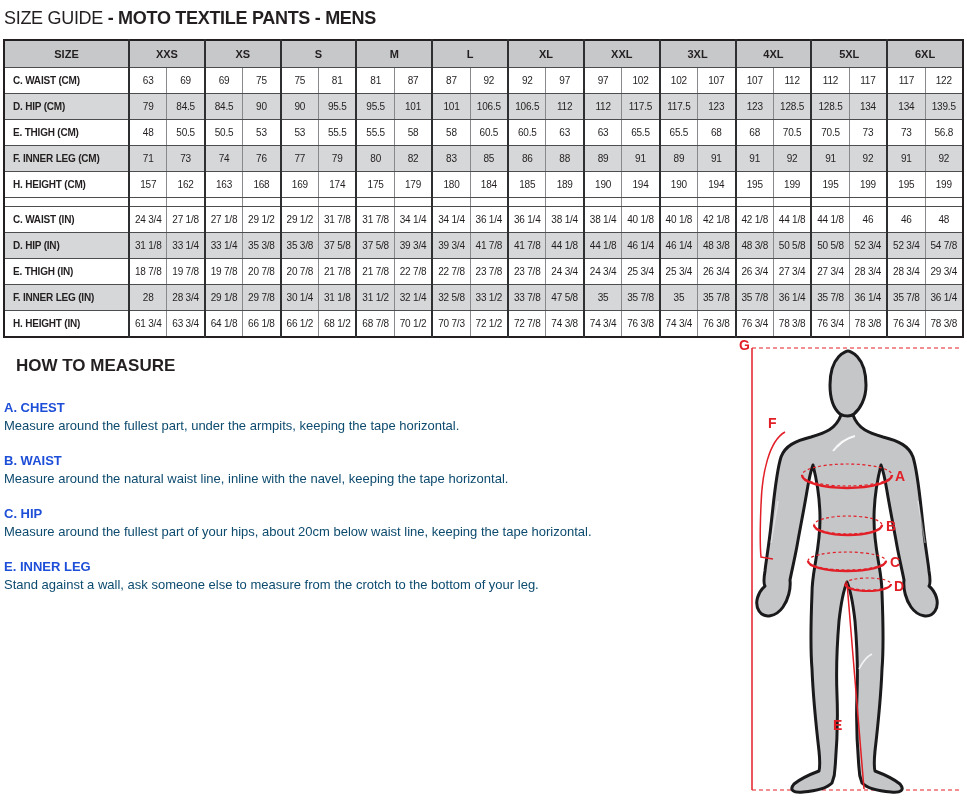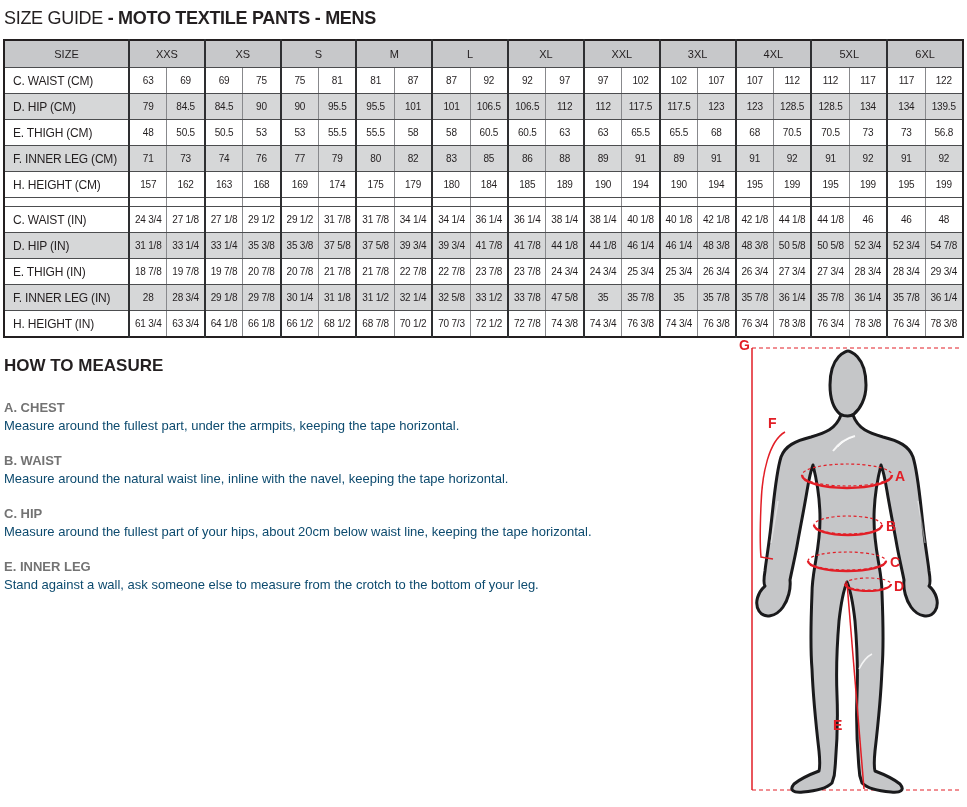--- a/index.html
+++ b/index.html
@@ -9,33 +9,33 @@
   
   .title{padding:8px 0 0 4px;font-size:18px;letter-spacing:-0.3px;white-space:nowrap;}
   .title .t-prefix{font-weight:normal;}
   .title .t-rest{font-weight:bold;}
 
   
   table.size-table{border-collapse:collapse;table-layout:fixed;width:961px;
                    margin:10px 0 0 3px;border:2px solid #231f20;}
   .size-table th,.size-table td{padding:0;overflow:hidden;white-space:nowrap;
                    border-top:1px solid #4c4d4f;border-bottom:1px solid #4c4d4f;}
-  .size-table thead th{background:#c7c8ca;height:26px;font-size:11px;font-weight:normal;text-align:center;}
+  .size-table thead th{background:#c7c8ca;height:26px;font-size:11px;font-weight:bold;text-align:center;}
   .size-table tbody td{height:25px;font-size:10px;text-align:center;letter-spacing:-0.2px;}
-  .size-table td.row-label{text-align:left;font-weight:normal;font-size:12px;padding-left:8px;}
+  .size-table td.row-label{text-align:left;font-weight:bold;font-size:10px;padding-left:8px;}
   .size-table .grp-start{border-left:2px solid #2e2f31;}
   .size-table .sub{border-left:1px solid #88898c;}
   .size-table tr.shaded td{background:#d6d7d8;}
   .size-table tr.spacer td{height:8px;background:#fff;border-top:1px solid #4c4d4f;border-bottom:1px solid #4c4d4f;}
 
   
-  .htm-heading{margin:18px 0 24px 4px;font-size:17px;font-weight:bold;}
+  .htm-heading{margin:18px 0 24px 16px;font-size:17px;font-weight:bold;}
   .measure-list{margin-left:4px;width:724px;}
   .measure-item{margin-bottom:20px;}
-  .measure-label{color:#737373;font-weight:bold;font-size:13px;margin-bottom:3px;}
+  .measure-label{color:#1d4ed8;font-weight:bold;font-size:13px;margin-bottom:3px;}
   .measure-text{font-size:13px;color:#0c4a6e;white-space:nowrap;}
 
   
   .figure-wrap{position:absolute;left:735px;top:333px;width:230px;height:472px;}
   .fig-label{fill:#e21e26;font-family:"Liberation Sans",sans-serif;font-weight:bold;font-size:14px;}
 </style>
 </head>
 <body>
 
 <div class="page">

